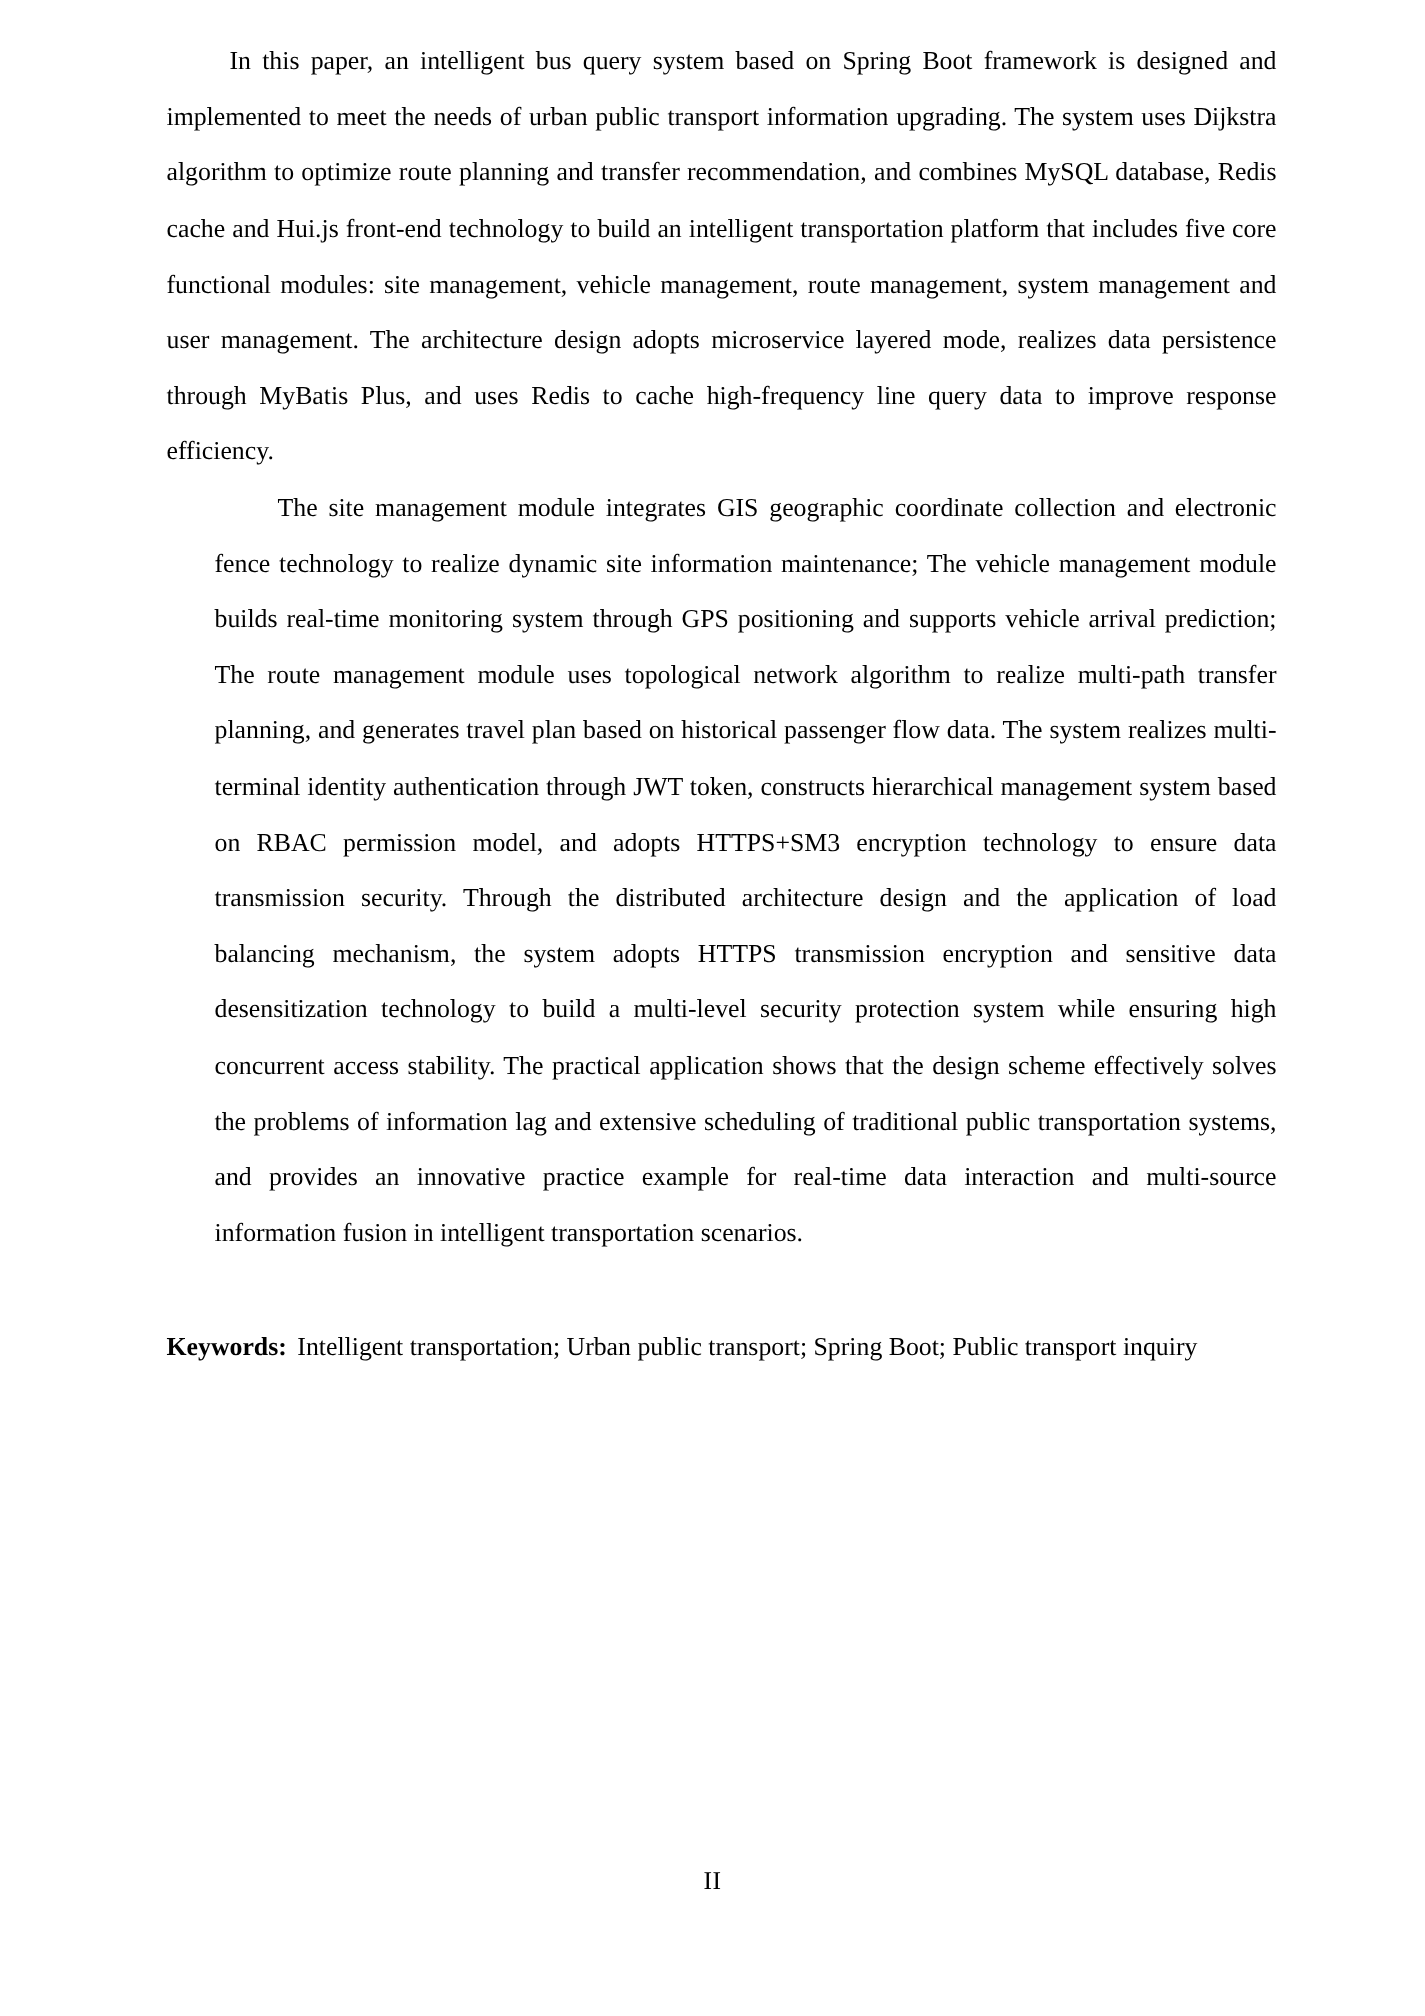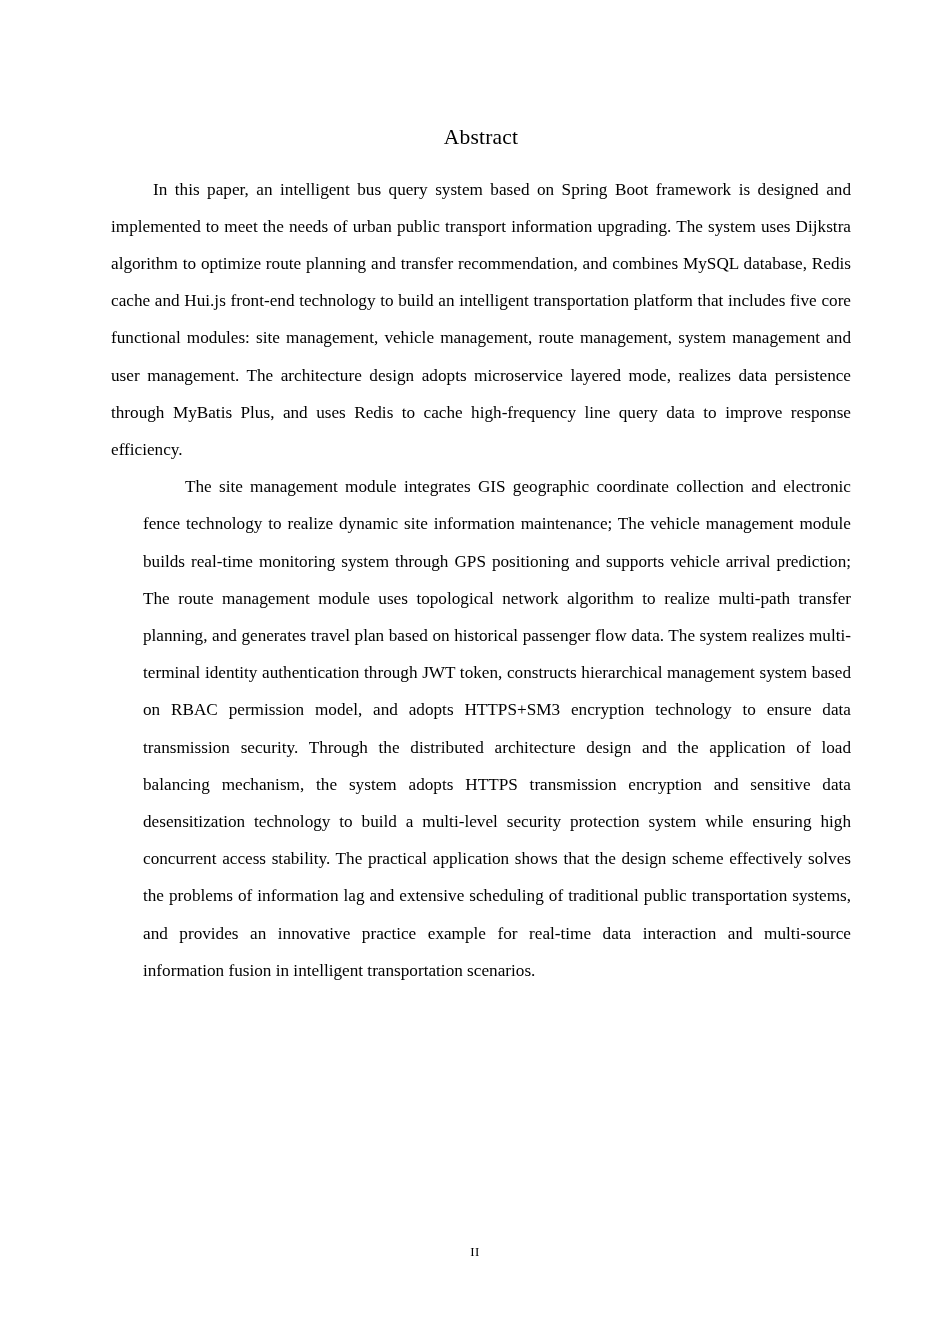--- a/index.html
+++ b/index.html
@@ -71,40 +71,42 @@
   .kw-gap {
     display: inline-block;
     width: 7px;
   }
   .page-number {
     position: absolute;
     left: 0;
     top: 1245px;
     width: 950px;
     text-align: center;
-    font-size: 13px;
+    font-size: 17px;
     line-height: 1.0;
     letter-spacing: 0.4px;
   }
 </style>
 </head>
 <body>
 
 <div class="page">
 
   <div class="content-area">
 
-    <h1 class="doc-title">Abstract</h1>
 
     <div class="body-block">
 
       <p class="para">In this paper, an intelligent bus query system based on Spring Boot framework is designed and implemented to meet the needs of urban public transport information upgrading. The system uses Dijkstra algorithm to optimize route planning and transfer recommendation, and combines MySQL database, Redis cache and Hui.js front-end technology to build an intelligent transportation platform that includes five core functional modules: site management, vehicle management, route management, system management and user management. The architecture design adopts microservice layered mode, realizes data persistence through MyBatis Plus, and uses Redis to cache high-frequency line query data to improve response efficiency.</p>
 
       <p class="para">The site management module integrates GIS geographic coordinate collection and electronic fence technology to realize dynamic site information maintenance; The vehicle management module builds real-time monitoring system through GPS positioning and supports vehicle arrival prediction; The route management module uses topological network algorithm to realize multi-path transfer planning, and generates travel plan based on historical passenger flow data. The system realizes multi-terminal identity authentication through JWT token, constructs hierarchical management system based on RBAC permission model, and adopts HTTPS+SM3 encryption technology to ensure data transmission security. Through the distributed architecture design and the application of load balancing mechanism, the system adopts HTTPS transmission encryption and sensitive data desensitization technology to build a multi-level security protection system while ensuring high concurrent access stability. The practical application shows that the design scheme effectively solves the problems of information lag and extensive scheduling of traditional public transportation systems, and provides an innovative practice example for real-time data interaction and multi-source information fusion in intelligent transportation scenarios.</p>
 
     </div>
 
+    <div class="keywords-block">
+      <span class="kw-label">Keywords:</span><span class="kw-gap"></span><span>Intelligent transportation; Urban public transport; Spring Boot; Public transport inquiry</span>
+    </div>
 
   </div>
 
   <div class="page-number">II</div>
 
 </div>
 
 </body></html>

